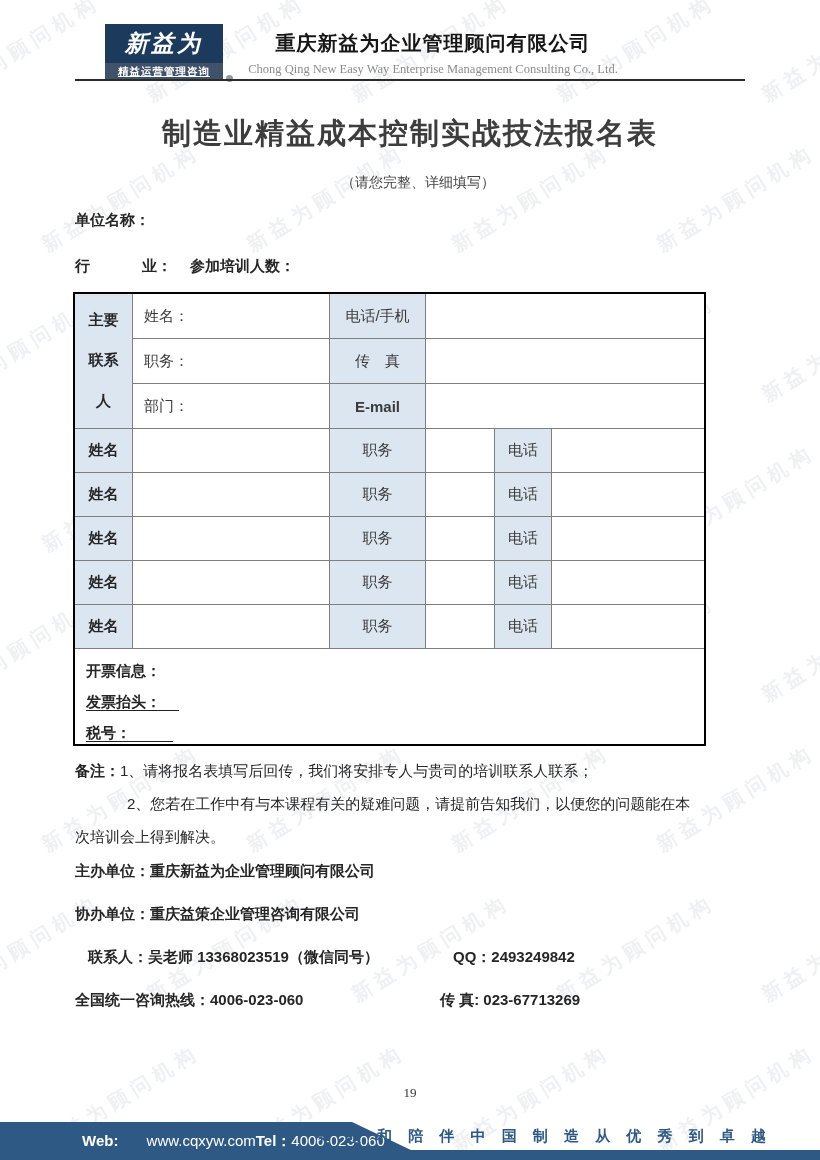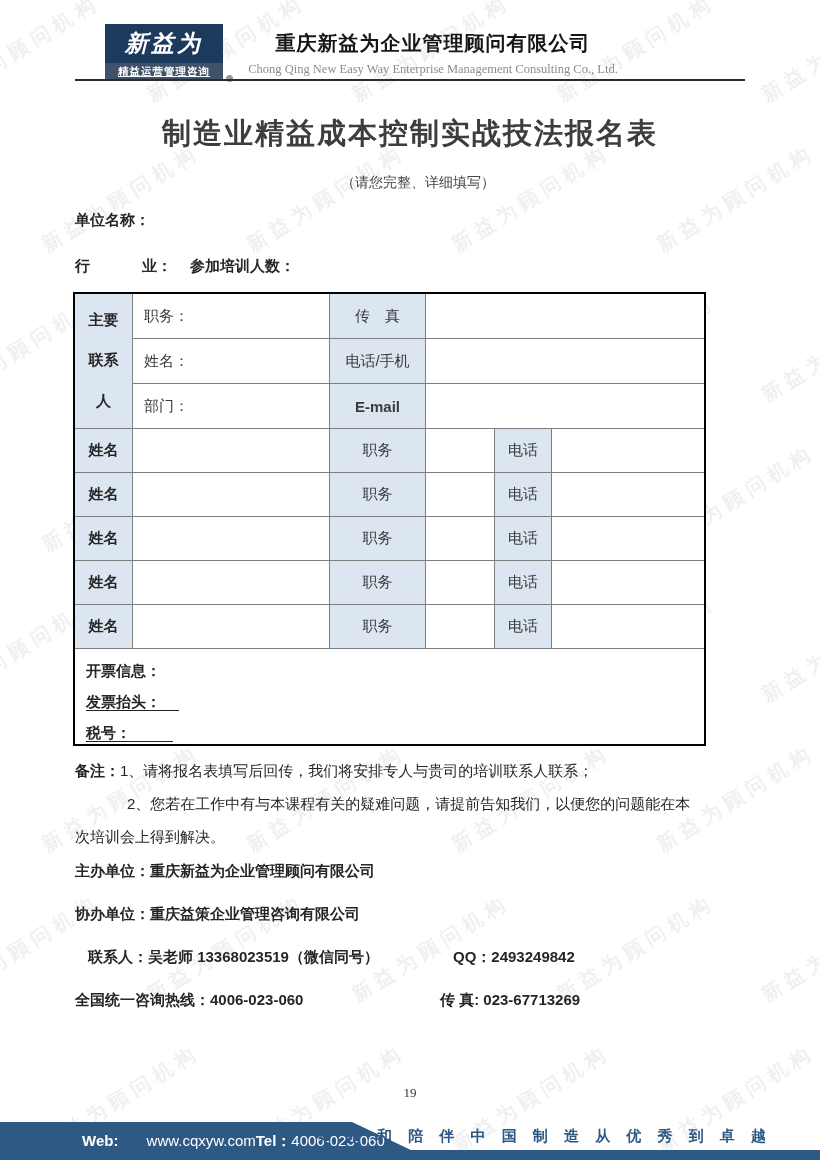--- a/index.html
+++ b/index.html
@@ -179,27 +179,27 @@
   <div id="form-table" class="layer">
 
     <div id="contact-block" class="brd-b">
       <div id="contact-merged" class="blue brd-r">
         <span>主要</span>
         <span>联系</span>
         <span>人</span>
       </div>
       <div id="contact-rows">
         <div class="contact-row brd-b">
-          <div class="c-label brd-r">职务：</div>
-          <div class="c-field blue brd-r">传　真</div>
+          <div class="c-label brd-r">姓名：</div>
+          <div class="c-field blue brd-r">电话/手机</div>
           <div class="c-blank"></div>
         </div>
         <div class="contact-row brd-b">
-          <div class="c-label brd-r">姓名：</div>
-          <div class="c-field blue brd-r">电话/手机</div>
+          <div class="c-label brd-r">职务：</div>
+          <div class="c-field blue brd-r">传　真</div>
           <div class="c-blank"></div>
         </div>
         <div class="contact-row">
           <div class="c-label brd-r">部门：</div>
           <div class="c-field blue brd-r bold">E-mail</div>
           <div class="c-blank"></div>
         </div>
       </div>
     </div>
 

